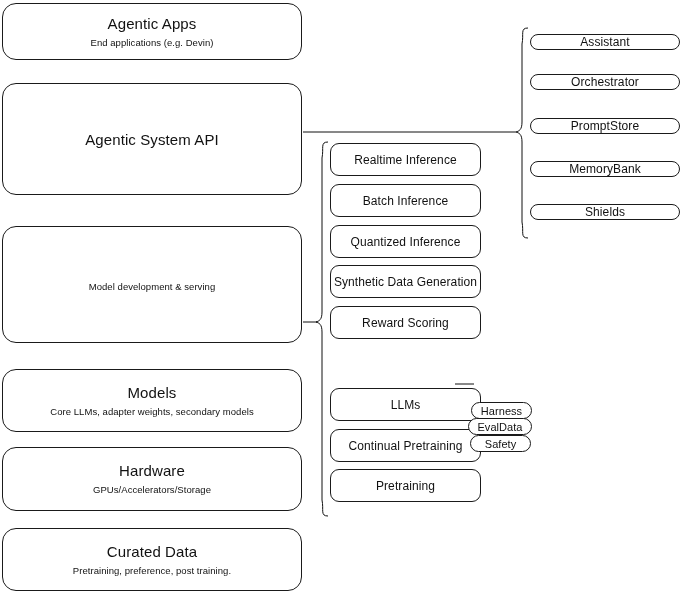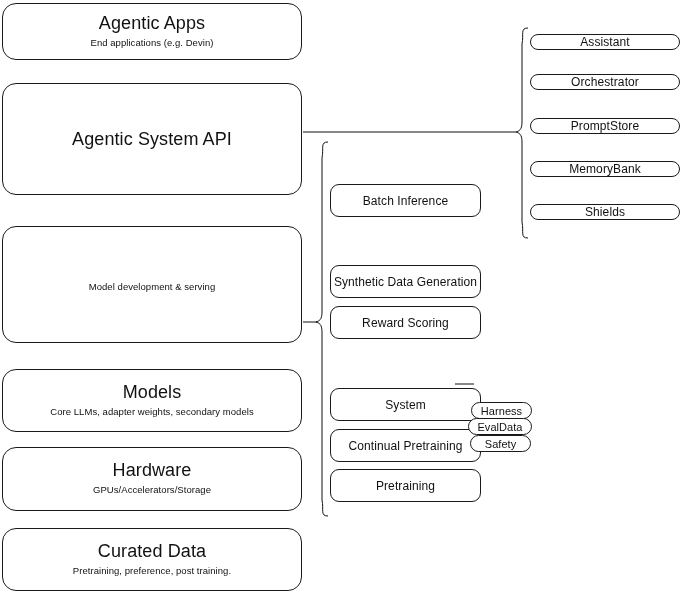--- a/index.html
+++ b/index.html
@@ -35,21 +35,21 @@
     color: #111111;
   }
 
   
   .layer {
     left: 2px;
     width: 300px;
     border-radius: 14px;
   }
   .layer .title {
-    font-size: 18px;
+    font-size: 15px;
     line-height: 17px;
     letter-spacing: 0.1px;
   }
   .layer .sub {
     font-size: 9.5px;
     line-height: 13px;
     margin-top: 4px;
     letter-spacing: 0.05px;
   }
 
@@ -161,31 +161,37 @@
   <div class="node layer" style="top:447px; height:64px;">
     <div class="title">Hardware</div>
     <div class="sub">GPUs/Accelerators/Storage</div>
   </div>
 
   <div class="node layer" style="top:528px; height:63px;">
     <div class="title">Curated Data</div>
     <div class="sub">Pretraining, preference, post training.</div>
   </div>
 
+  <div class="node cap" style="top:143px;">
+    <span>Realtime Inference</span>
+  </div>
   <div class="node cap" style="top:184px;">
     <span>Batch Inference</span>
   </div>
+  <div class="node cap" style="top:225px;">
+    <span>Quantized Inference</span>
+  </div>
   <div class="node cap" style="top:265px;">
     <span>Synthetic Data Generation</span>
   </div>
   <div class="node cap" style="top:306px;">
     <span>Reward Scoring</span>
   </div>
   <div class="node cap" style="top:388px;">
-    <span>System</span>
+    <span>LLMs</span>
   </div>
   <div class="node cap" style="top:429px;">
     <span>Continual Pretraining</span>
   </div>
   <div class="node cap" style="top:469px;">
     <span>Pretraining</span>
   </div>
 
   <div class="pill" style="left:471px; top:376px; width:61px;">
     <span>Harness</span>

